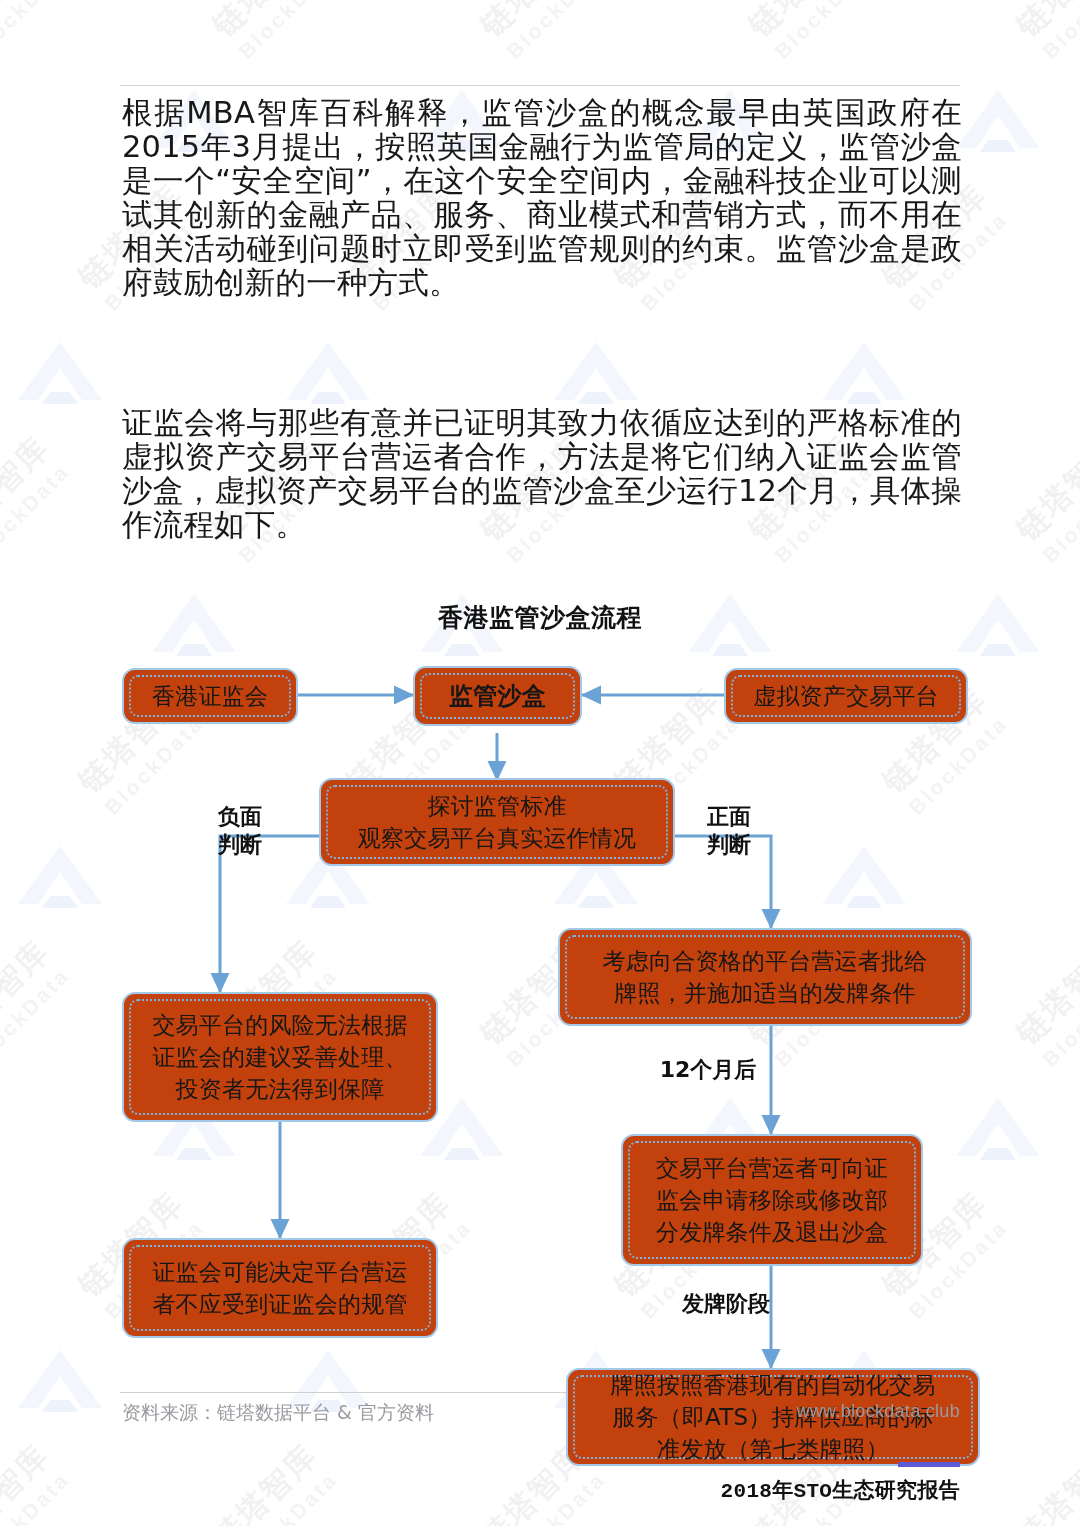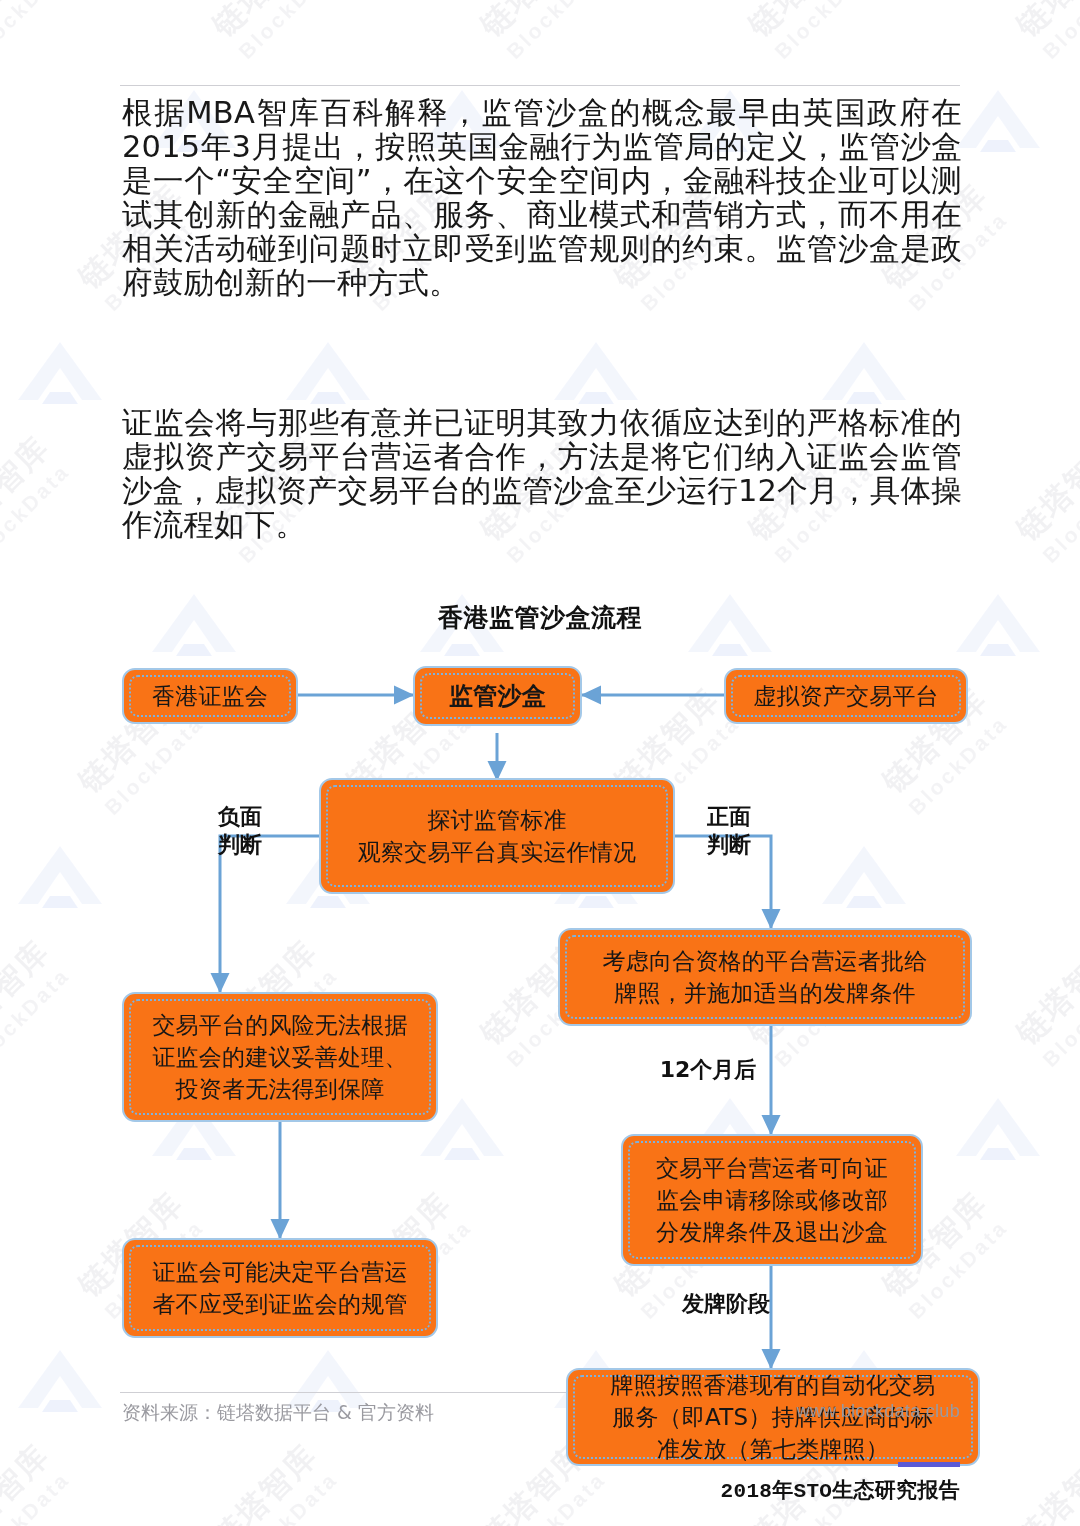--- a/index.html
+++ b/index.html
@@ -37,21 +37,21 @@
 
   
   .chart-title{
     position:absolute;left:0;right:0;top:601px;text-align:center;
     font-size:25px;font-weight:700;color:#111;letter-spacing:.5px;
     font-family:"DejaVu Sans","Liberation Sans",sans-serif;
   }
   .flow{position:absolute;left:110px;top:640px;width:870px;height:740px;}
   .flow svg{position:absolute;left:0;top:0;}
 
-  .node{position:absolute;box-sizing:border-box;background:#f97316;
+  .node{position:absolute;box-sizing:border-box;background:#c2410c;
         border:2px solid #a3c8e8;border-radius:13px;}
   .node .inner{position:absolute;inset:5px;border:2.2px dotted #7fb2dd;border-radius:9px;
         display:flex;align-items:center;justify-content:center;text-align:center;}
   .node .txt{font-size:23px;line-height:32px;color:#161616;padding:0 6px;
         font-family:"DejaVu Sans","Liberation Sans",sans-serif;letter-spacing:.2px;}
   .node.bold .txt{font-weight:700;font-size:24px;}
 
   .edge-label{position:absolute;font-size:22px;font-weight:700;line-height:28px;
         color:#111;text-align:center;white-space:pre-line;
         font-family:"DejaVu Sans","Liberation Sans",sans-serif;}
@@ -394,21 +394,21 @@
         <span class="txt">监管沙盒</span>
       </div>
     </div>
 
     <div class="node" style="left:614px;top:28px;width:244px;height:56px;">
       <div class="inner">
         <span class="txt">虚拟资产交易平台</span>
       </div>
     </div>
 
-    <div class="node" style="left:209px;top:138px;width:356px;height:116px;">
+    <div class="node" style="left:209px;top:138px;width:356px;height:88px;">
       <div class="inner">
         <span class="txt" style="white-space:pre-line;">探讨监管标准
 观察交易平台真实运作情况</span>
       </div>
     </div>
 
     <div class="node" style="left:12px;top:352px;width:316px;height:130px;">
       <div class="inner">
         <span class="txt" style="white-space:pre-line;">交易平台的风险无法根据
 证监会的建议妥善处理、

